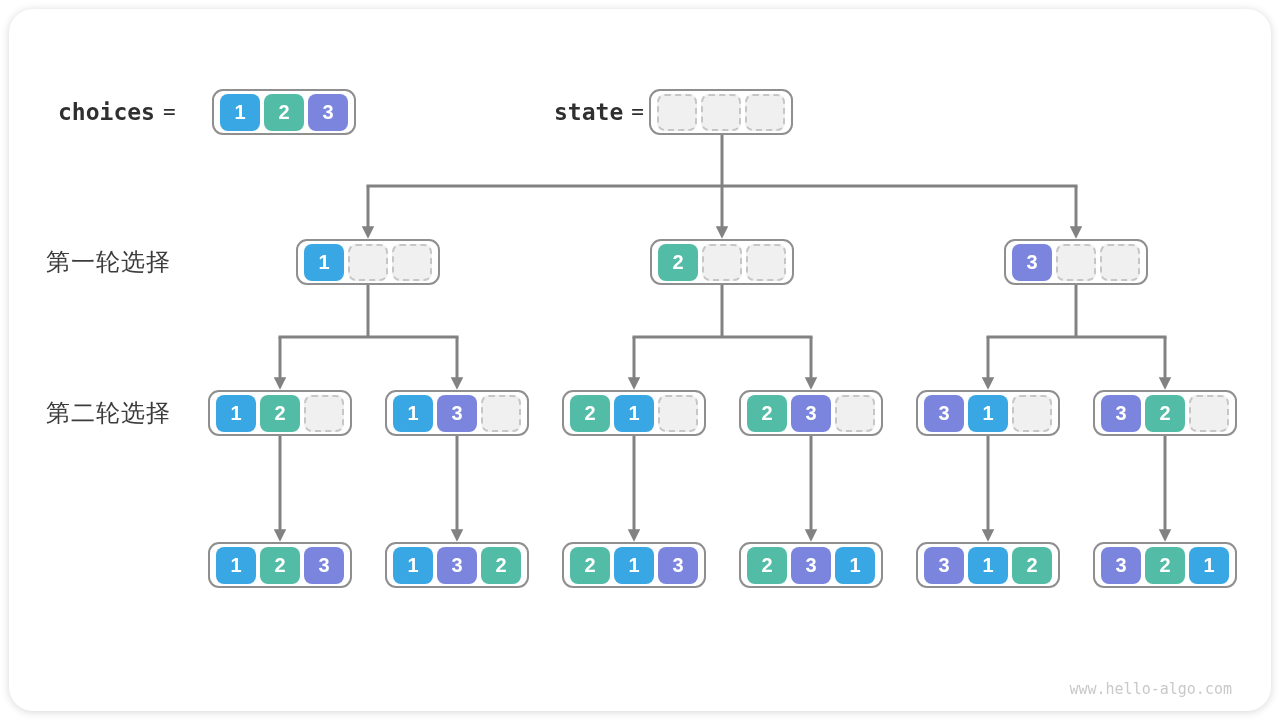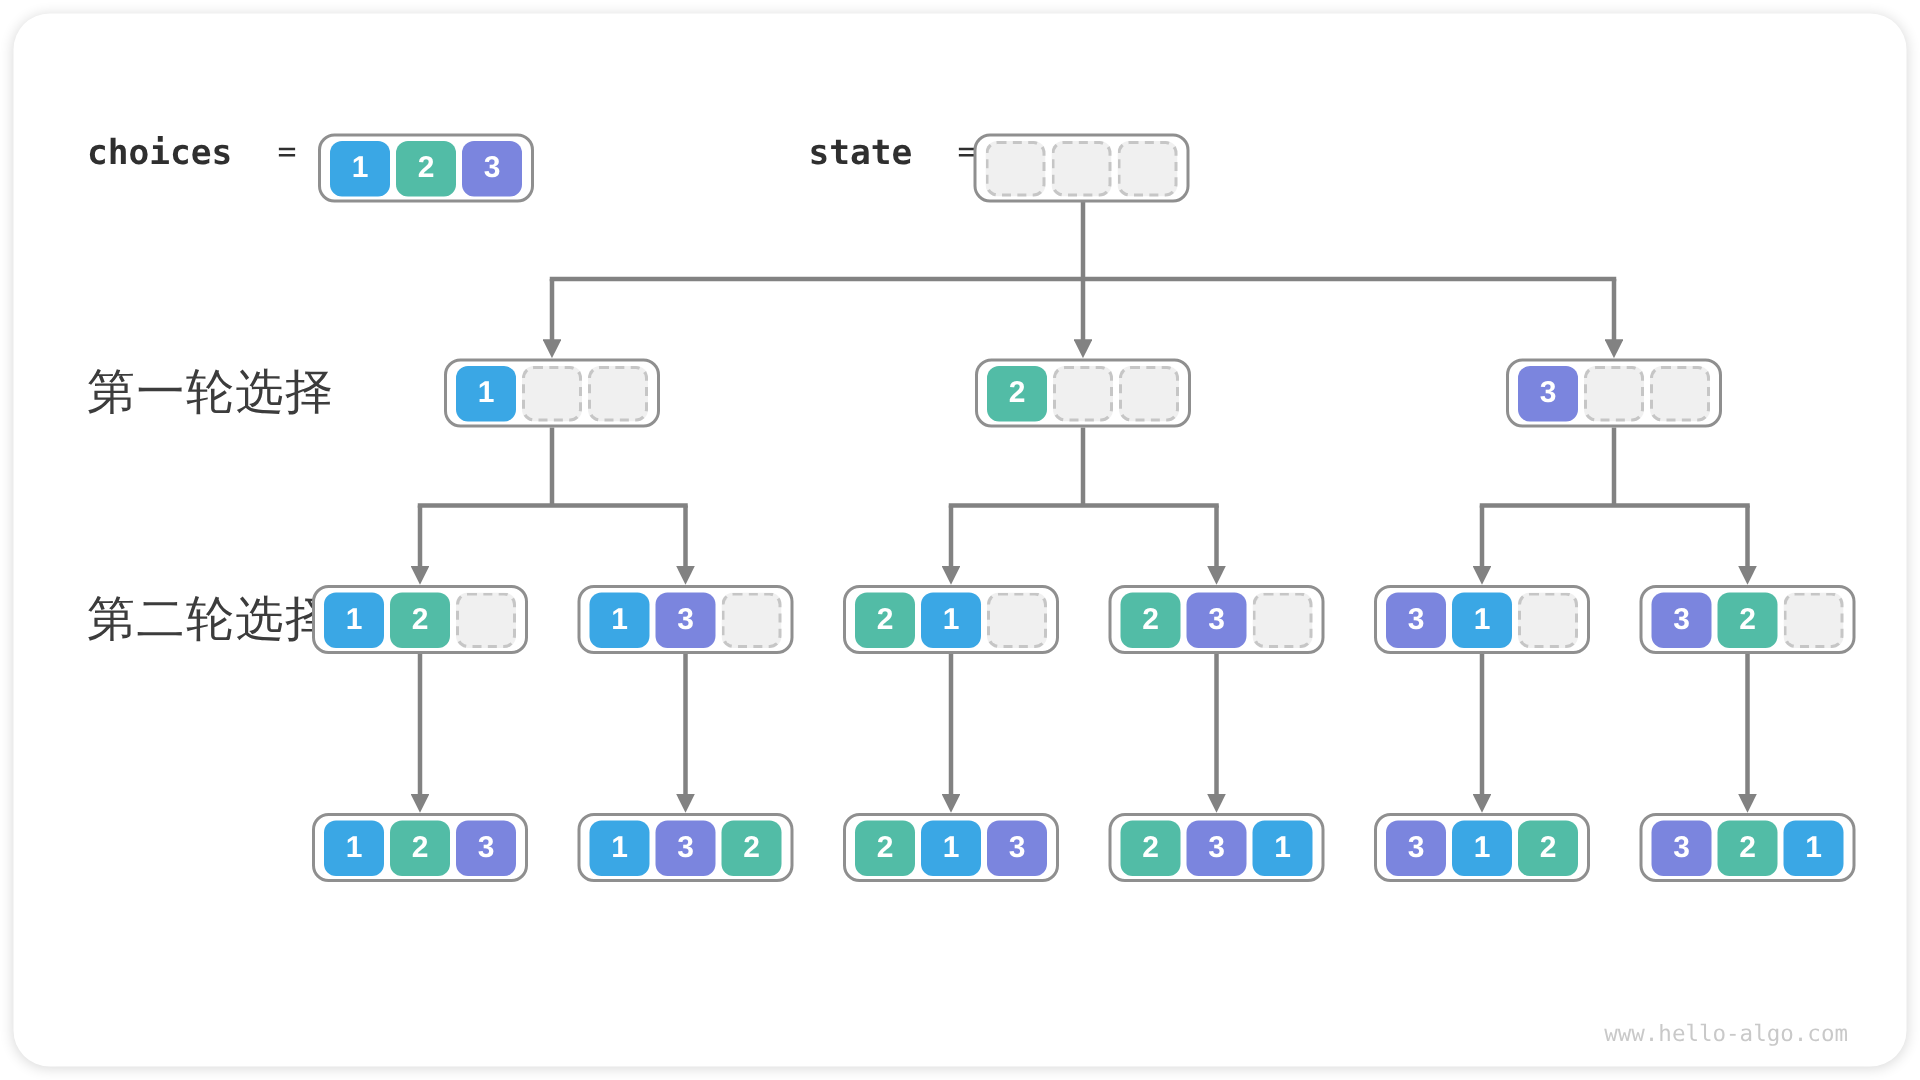--- a/index.html
+++ b/index.html
@@ -17,21 +17,21 @@
     border-radius: 24px;
     box-shadow: 0 1px 9px rgba(0,0,0,0.16);
   }
   svg.arrows {
     position: absolute; left: 0; top: 0;
     width: 1280px; height: 720px;
     pointer-events: none;
   }
   .hlabel {
     position: absolute; top: 89px; height: 46px;
-    display: flex; align-items: flex-start; gap: 30px;
+    display: flex; align-items: center; gap: 8px;
   }
   .mono-label {
     font-family: "DejaVu Sans Mono", monospace;
     font-weight: bold; font-size: 23px;
     color: var(--header-text, #2f2f2f);
   }
   .eq {
     font-family: "DejaVu Sans Mono", monospace;
     font-weight: normal; font-size: 21px;
     color: var(--header-text, #2f2f2f);
@@ -51,23 +51,23 @@
     border-radius: 8px;
     display: flex; align-items: center; justify-content: center;
     color: #ffffff; font-size: 20px; font-weight: bold;
     font-family: "Liberation Sans", sans-serif;
   }
   .cell.empty {
     background: var(--empty-cell-fill, #f0f0f0);
     border: 2px dashed var(--empty-cell-border, #c6c6c6);
   }
   .round-label {
-    position: absolute; left: 58px;
+    position: absolute; left: 46px;
     height: 46px; display: flex; align-items: center;
-    font-size: 32px; color: var(--label-text, #3c3c3c);
+    font-size: 24px; color: var(--label-text, #3c3c3c);
     letter-spacing: 1px;
     text-align: right;
   }
   .watermark {
     position: absolute; right: 48px; bottom: 22px;
     font-family: "DejaVu Sans Mono", monospace;
     font-size: 15px; color: var(--watermark-text, #c9c9c9);
   }
 </style>
 </head>
@@ -110,21 +110,21 @@
   <div class="hlabel" style="left:58px">
     <span class="mono-label">choices</span>
     <span class="eq">=</span>
   </div>
   <div class="array-box" style="left:212px; top:89px">
       <div class="cell" style="background: rgb(58, 167, 229);">1</div>
       <div class="cell" style="background: rgb(82, 188, 166);">2</div>
       <div class="cell" style="background: rgb(123, 133, 222);">3</div>
     </div>
 
-  <div class="hlabel" style="left:539px">
+  <div class="hlabel" style="left:554px">
     <span class="mono-label">state</span>
     <span class="eq">=</span>
   </div>
   <div class="array-box" style="left:649px; top:89px">
       <div class="cell empty"></div>
       <div class="cell empty"></div>
       <div class="cell empty"></div>
     </div>
 
   <div class="round-label" style="top:239px">第一轮选择</div>

